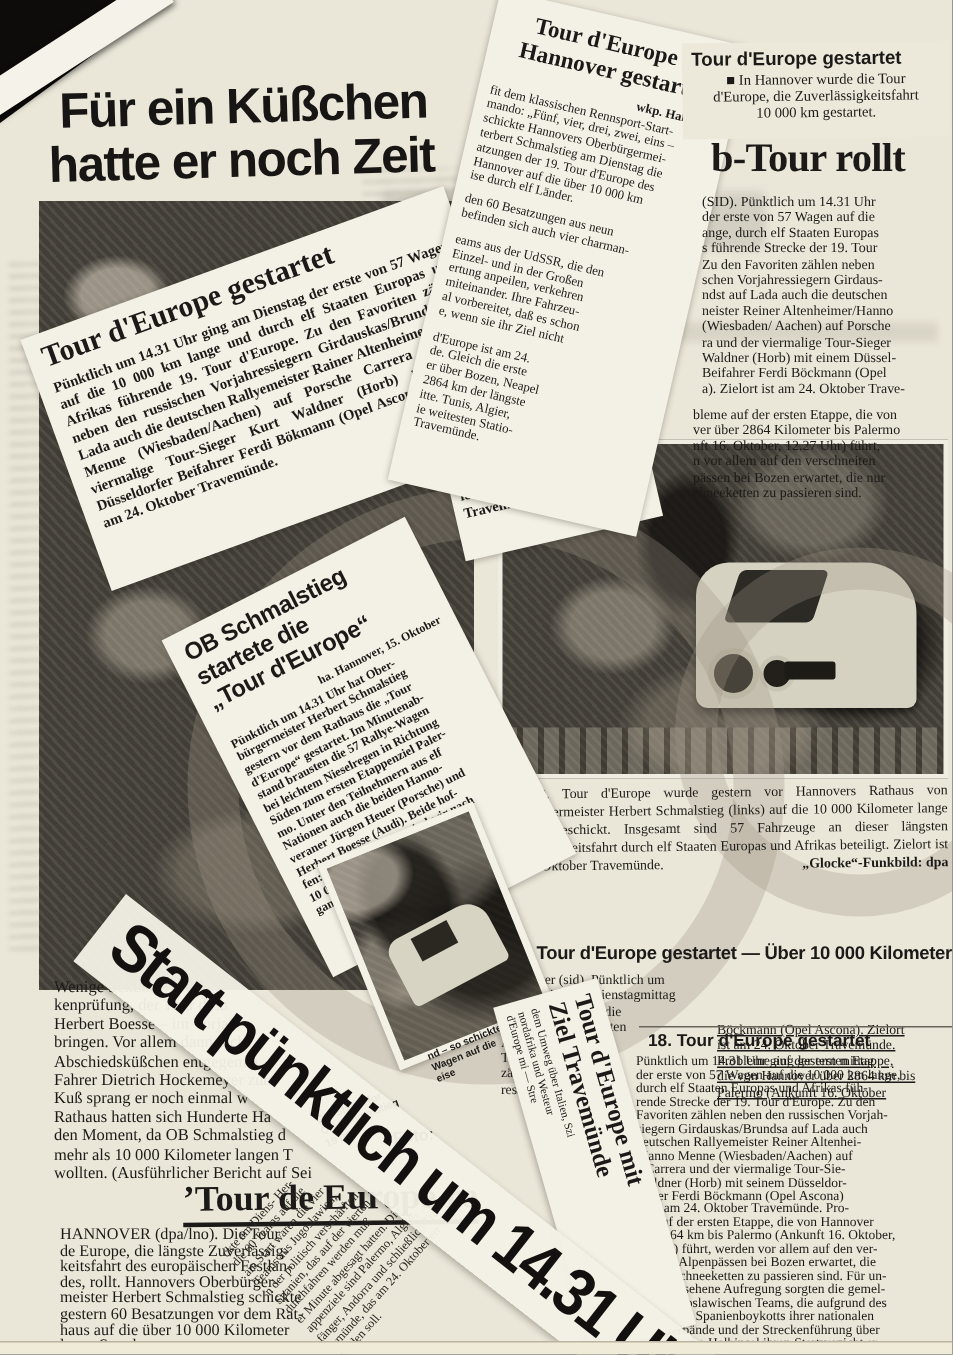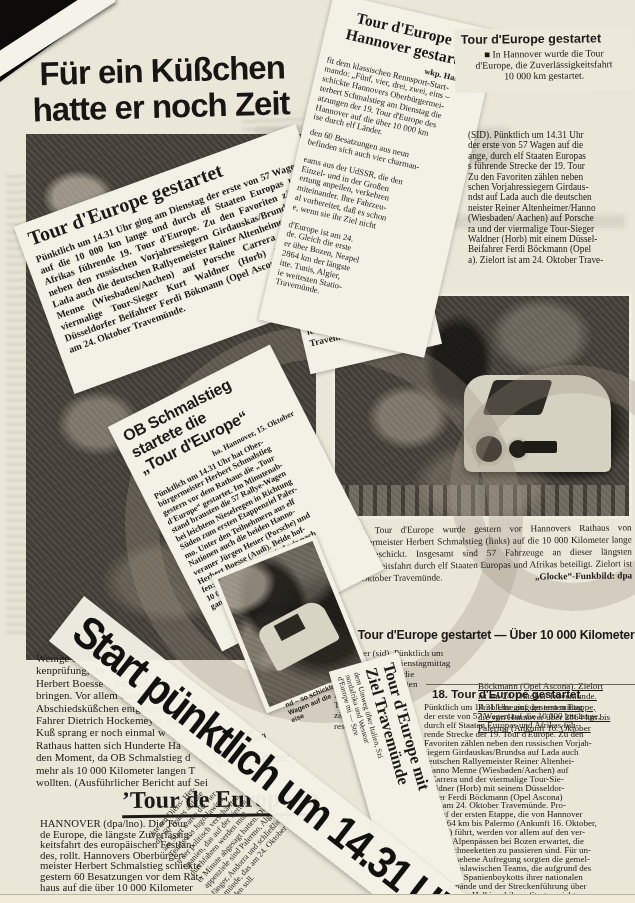--- a/index.html
+++ b/index.html
@@ -97,21 +97,23 @@
     <div class="serif cut" style="font-size:8.6px;line-height:9.8px;margin-top:6px;">den 60 Besatzungen aus neun<br>befinden sich auch vier charman-</div>
     <div class="serif cut" style="font-size:8.6px;line-height:9.8px;margin-top:8px;">eams aus der UdSSR, die den<br>Einzel- und in der Großen<br>ertung anpeilen, verkehren<br>miteinander. Ihre Fahrzeu-<br>al vorbereitet, daß es schon<br>e, wenn sie ihr Ziel nicht</div>
     <div class="serif cut" style="font-size:8.6px;line-height:9.8px;margin-top:8px;">d'Europe ist am 24.<br>de. Gleich die erste<br>er über Bozen, Neapel<br>2864 km der längste<br>itte. Tunis,  Algier,<br>ie weitesten Statio-<br>Travemünde.</div>
   </div>
 
   <div class="abs clip" style="left:455px;top:28px;width:178px;height:64px;transform:rotate(-.6deg);padding:4px 6px;box-sizing:border-box;box-shadow:none;background:#ece8da;">
     <div class="sans" style="font-weight:bold;font-size:12.5px;margin-bottom:2px;">Tour d'Europe gestartet</div>
     <div class="serif cut" style="font-size:9.8px;line-height:11px;text-align:center;">■ In Hannover wurde die Tour<br>d'Europe, die Zuverlässigkeitsfahrt<br>10 000 km gestartet.</div>
   </div>
 
+  <div class="abs serif" style="left:474px;top:90px;font-weight:bold;font-size:27px;letter-spacing:-.5px;">b-Tour rollt</div>
   <div class="abs serif cut" style="left:468px;top:130px;width:168px;height:138px;font-size:9.3px;line-height:10.4px;">(SID). Pünktlich um 14.31 Uhr<br>der erste von 57 Wagen auf die<br>ange, durch elf Staaten Europas<br>s führende Strecke der 19. Tour<br>Zu den Favoriten zählen neben<br>schen Vorjahressiegern Girdaus-<br>ndst auf Lada auch die deutschen<br>neister Reiner Altenheimer/Hanno<br>(Wiesbaden/ Aachen) auf Porsche<br>ra und der viermalige Tour-Sieger<br>Waldner (Horb) mit einem Düssel-<br>Beifahrer Ferdi Böckmann (Opel<br>a). Zielort ist am 24. Oktober Trave-</div>
+  <div class="abs serif cut" style="left:462px;top:272px;width:174px;height:64px;font-size:9.3px;line-height:10.4px;">bleme auf der ersten Etappe, die von<br>ver über 2864 Kilometer bis Palermo<br>nft 16. Oktober,  12.27 Uhr) führt,<br>n vor allem auf den verschneiten<br>pässen bei Bozen erwartet, die nur<br>chneeketten zu passieren sind.</div>
 
   <div class="abs clip" style="left:155px;top:372px;width:182px;height:252px;transform:rotate(-27deg);padding:8px 10px;box-sizing:border-box;">
     <div class="sans" style="font-weight:bold;font-size:16px;line-height:1.12;letter-spacing:-.3px;">OB Schmalstieg<br>startete die<br>„Tour d'Europe“</div>
     <div class="serif" style="font-size:8px;font-weight:bold;text-align:right;margin:5px 0 3px;">ha. Hannover, 15. Oktober</div>
     <div class="serif cut" style="font-size:8.3px;line-height:9.6px;font-weight:bold;">Pünktlich um 14.31 Uhr hat Ober-<br>bürgermeister Herbert Schmalstieg<br>gestern vor dem Rathaus die „Tour<br>d'Europe“ gestartet. Im Minutenab-<br>stand brausten die 57 Rallye-Wagen<br>bei leichtem Nieselregen in Richtung<br>Süden zum ersten Etappenziel Paler-<br>mo. Unter den Teilnehmern aus elf<br>Nationen auch die beiden Hanno-<br>veraner Jürgen Heuer (Porsche) und<br>Herbert Boesse (Audi). Beide hof-<br>fen: „Am 23. Oktober sind wir nach<br>10 000  Kilometern  in  Travemünde<br>ganz vorne.“</div>
   </div>
 
   <div class="abs clip" style="left:235px;top:550px;width:112px;height:148px;transform:rotate(-22deg);padding:5px;box-sizing:border-box;">
     <div class="photo grain" style="width:100%;height:100%;position:relative;">
       <div class="abs" style="left:18%;top:42%;width:70%;height:34%;background:#d8d4c4;border-radius:10px 16px 4px 4px;transform:rotate(-6deg);"></div>

